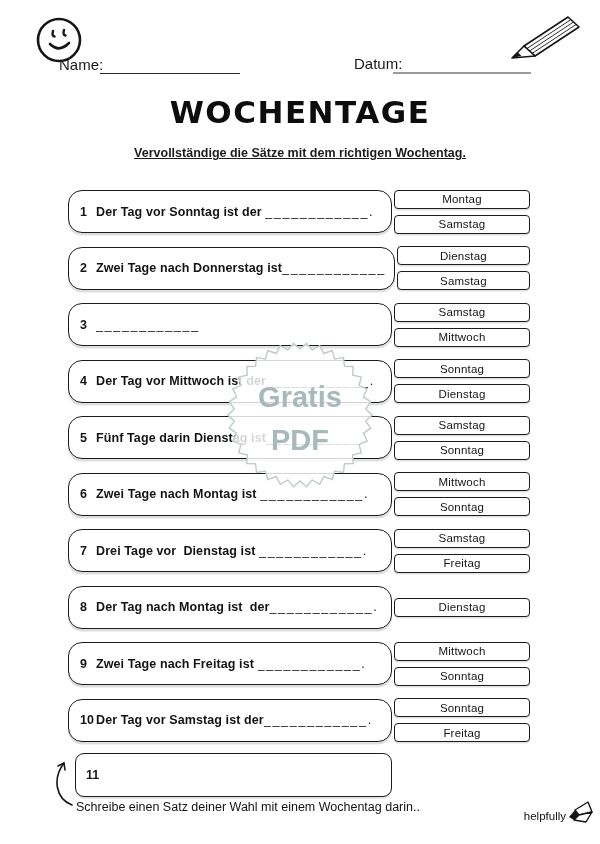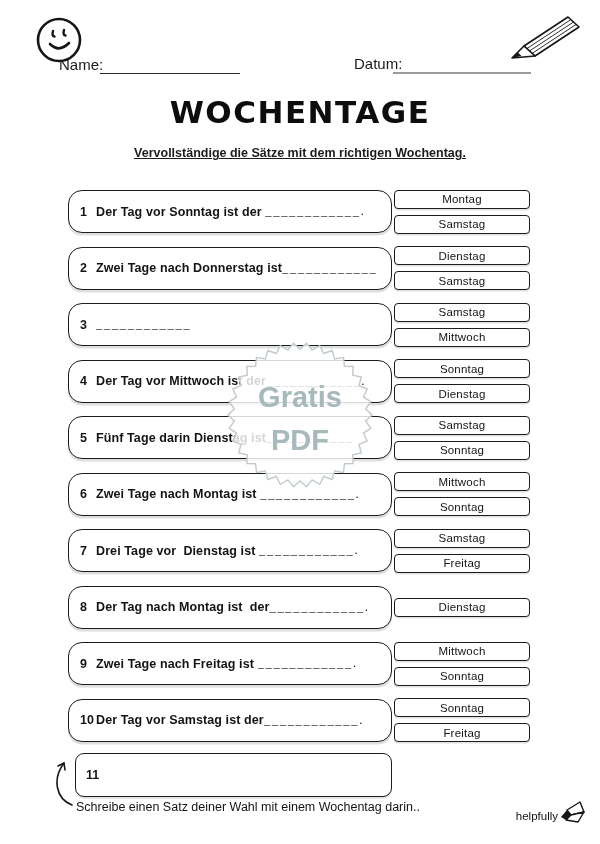--- a/index.html
+++ b/index.html
@@ -24,40 +24,40 @@
               font-size:12.5px; font-weight:700; color:#1c1c1c;text-decoration:underline; }
 
   
   .rows { position:absolute; left:68px; top:190px; width:462px; }
   .row { display:flex; align-items:center; gap:2px; height:43px; margin-bottom:13.5px; }
   .q-box { flex:0 0 324px; height:43px; background:#fff; border:1.6px solid #1c1c1c; border-radius:14px;
            display:flex; align-items:center; padding:0 8px 0 11px;
            box-shadow:0 2.5px 0 rgba(0,0,0,0.13); }
   .q-num { font-weight:700; font-size:12.5px; min-width:16px; white-space:pre; }
   .q-text { font-size:12.5px; white-space:pre; letter-spacing:0.1px;font-weight:bold; }
-  .q-blank { font-size:12.5px; letter-spacing:1.7px; white-space:nowrap; overflow:hidden; flex:1;font-family:Liberation Serif, serif; }
+  .q-blank { font-size:12.5px; letter-spacing:1.7px; white-space:nowrap; overflow:hidden; flex:1; }
   .opts { flex:1; display:flex; flex-direction:column; gap:6px; }
   .pill { height:19px; background:#fff; border:1.5px solid #1c1c1c; border-radius:4px;
           display:flex; align-items:center; justify-content:center;
           font-size:11.5px; letter-spacing:0.2px; box-shadow:0 1.5px 0 rgba(0,0,0,0.12); }
 
   
   .free-box { position:absolute; left:75px; top:753px; width:317px; height:44px; background:#fff;
               border:1.6px solid #1c1c1c; border-radius:9px; display:flex; align-items:center; padding:0 10px;
               box-shadow:0 2px 0 rgba(0,0,0,0.1); }
   .free-num { font-weight:700; font-size:12.5px; }
   .instruction { position:absolute; left:76px; top:800px; font-size:12.5px; color:#141414; }
   .curve-arrow { position:absolute; left:50px; top:757px; }
 
   
   .watermark { position:absolute; left:225px; top:340px; width:150px; height:150px; z-index:6; pointer-events:none; }
   .watermark text { font-family:"Liberation Sans", sans-serif; font-weight:700; }
 
   
-  .brand { position:absolute; right:14px; top:800px; display:flex; align-items:flex-end; }
+  .brand { position:absolute; right:6px; top:800px; display:flex; align-items:flex-end; }
   .brand-text { font-size:11.5px; color:#111; padding-bottom:4px; }
 </style>
 </head>
 <body>
 
 <div class="page">
 
   <svg class="smiley" width="58" height="58" viewBox="0 0 58 58">
     <circle cx="29" cy="28" r="21" fill="none" stroke="#161616" stroke-width="2.6"></circle>
     <path d="M23,19 q-1.5,5 1.5,5.5" fill="none" stroke="#161616" stroke-width="2.4" stroke-linecap="round"></path>

